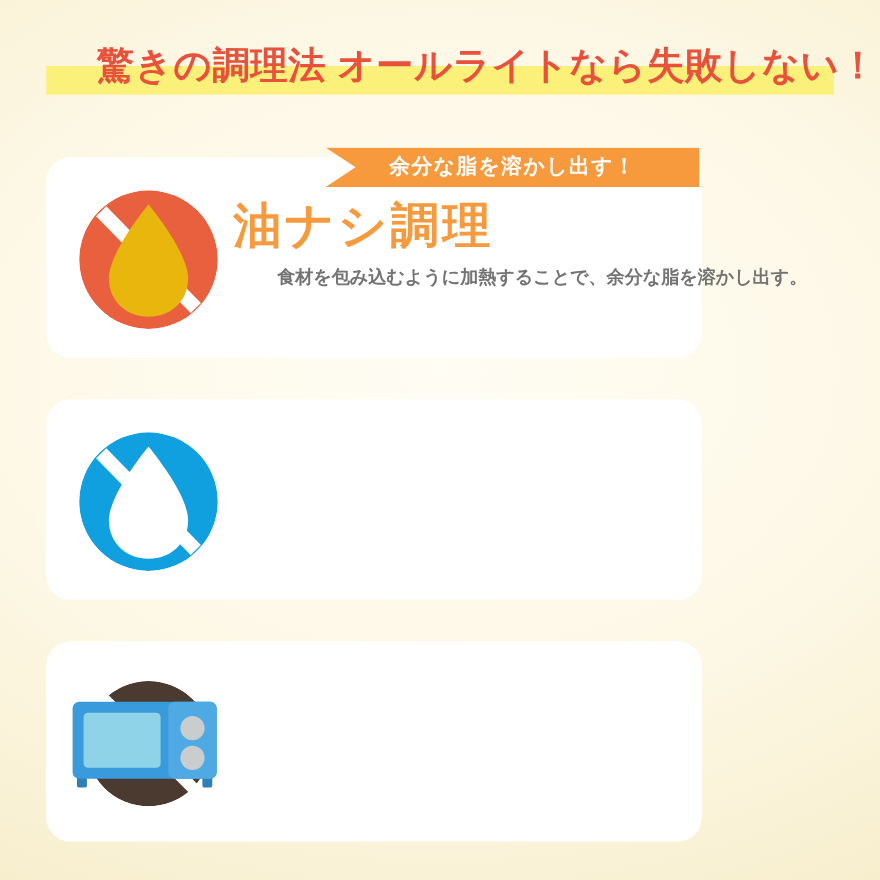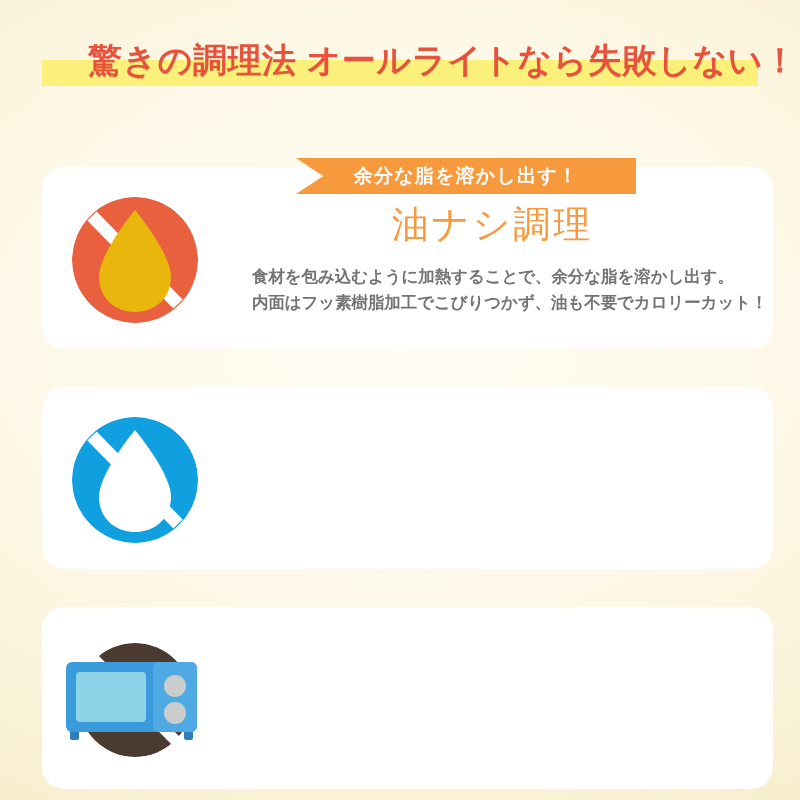--- a/index.html
+++ b/index.html
@@ -49,24 +49,23 @@
     width: 716px;
     height: 26px;
     background: #FAF07A;
     z-index: 1;
   }
 
   
   .card {
     position: absolute;
     left: 42px;
-    width: 731px;
+    width: 596px;
     background: #FFFFFF;
     border-radius: 22px;
-    margin-top: 24px;
   }
   .card-1 { top: 143px; height: 182px; }
   .card-2 { top: 363px; height: 182px; }
   .card-3 { top: 583px; height: 182px; }
 
   .icon-slot {
     position: absolute;
     left: 16px;
     top: 18px;
     width: 160px;
@@ -110,23 +109,22 @@
       92% 50%, 100% 100%,
       0 100%, 8% 50%, 0 0
     );
   }
 
   .feature-title {
     position: absolute;
     left: 0;
     top: 33px;
     width: 100%;
-    text-align: center;
-    font-size: 37px;
-    font-weight: normal;
+    font-size: 44px;
+    font-weight: bold;
     letter-spacing: 3px;
     color: #F79A3E;
     white-space: nowrap;
   }
 
   .desc {
     position: absolute;
     left: 40px;
     top: 96px;
     width: 520px;
@@ -161,21 +159,20 @@
         </defs>
         <circle cx="77" cy="75" r="63" fill="#E9603F" mask="url(#m1)"></circle>
         <path d="M77 25 C77 25 113 68 113 92 C113 113 97 127 77 127 C57 127 41 113 41 92 C41 68 77 25 77 25 Z" fill="#E9B60E"></path>
       </svg>
     </div>
     <div class="card-body">
       <div class="ribbon">余分な脂を溶かし出す！</div>
       <div class="feature-title">油ナシ調理</div>
       <div class="desc">
         <div>食材を包み込むように加熱することで、余分な脂を溶かし出す。</div>
-        <div>内面はフッ素樹脂加工でこびりつかず、油も不要でカロリーカット！</div>
       </div>
     </div>
   </div>
 
   <div class="card card-2">
     <div class="icon-slot">
       <svg width="160" height="150" viewBox="0 0 160 150" xmlns="http://www.w3.org/2000/svg">
         <defs>
           <mask id="m2">
             <rect x="0" y="0" width="160" height="150" fill="#000"></rect>

